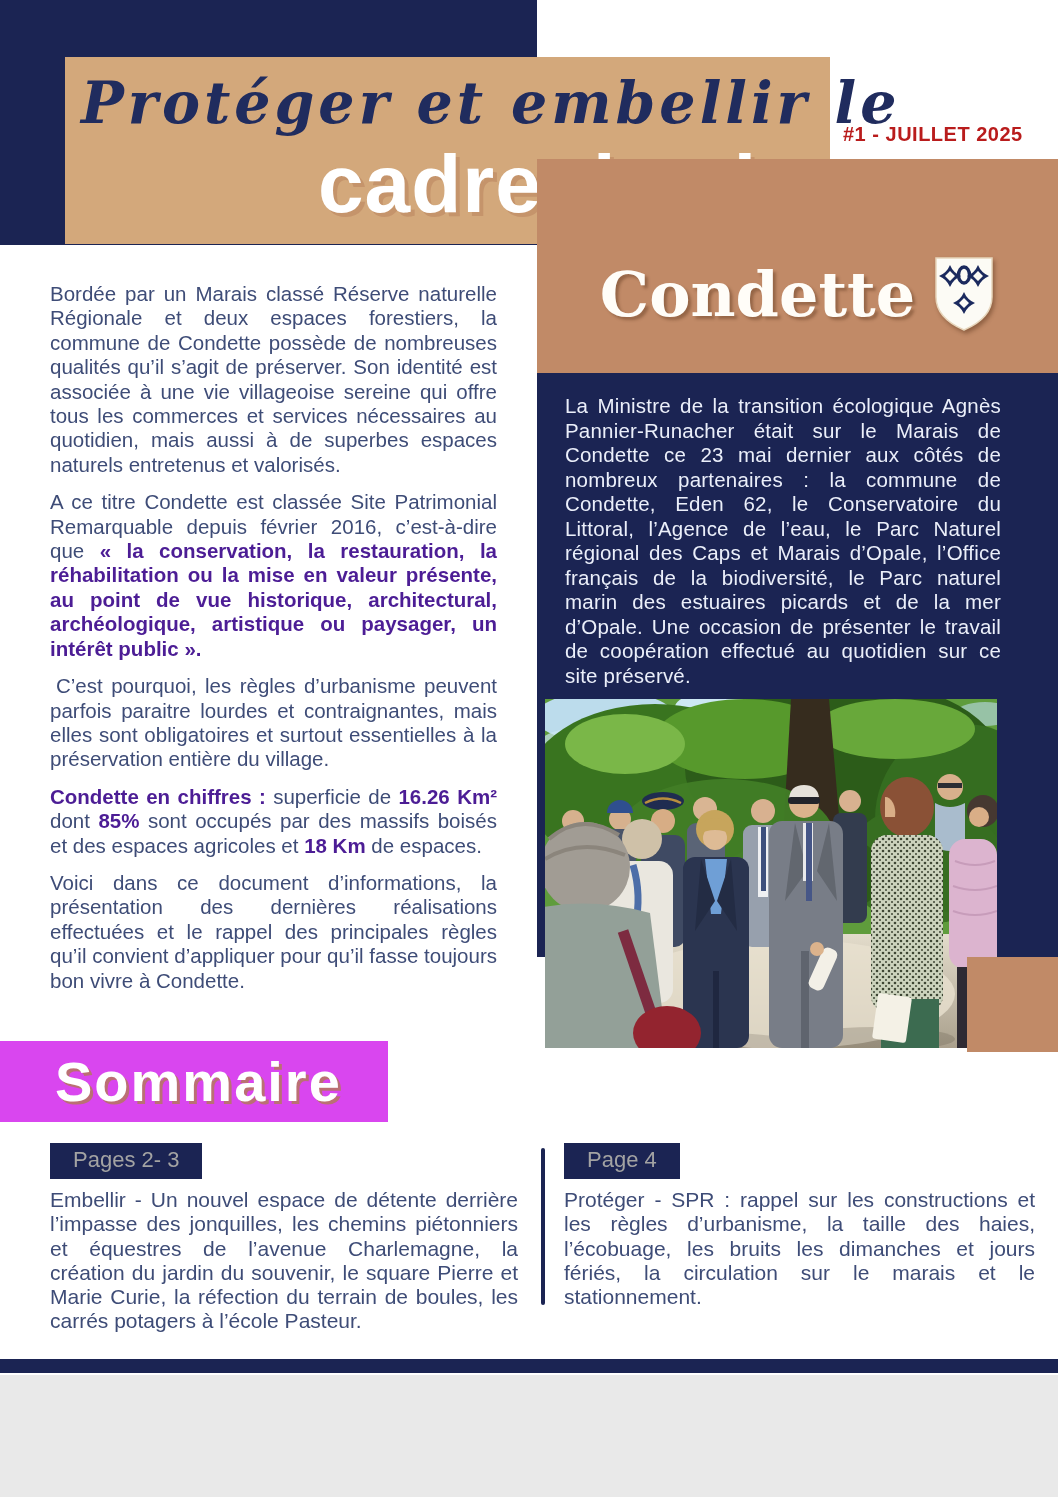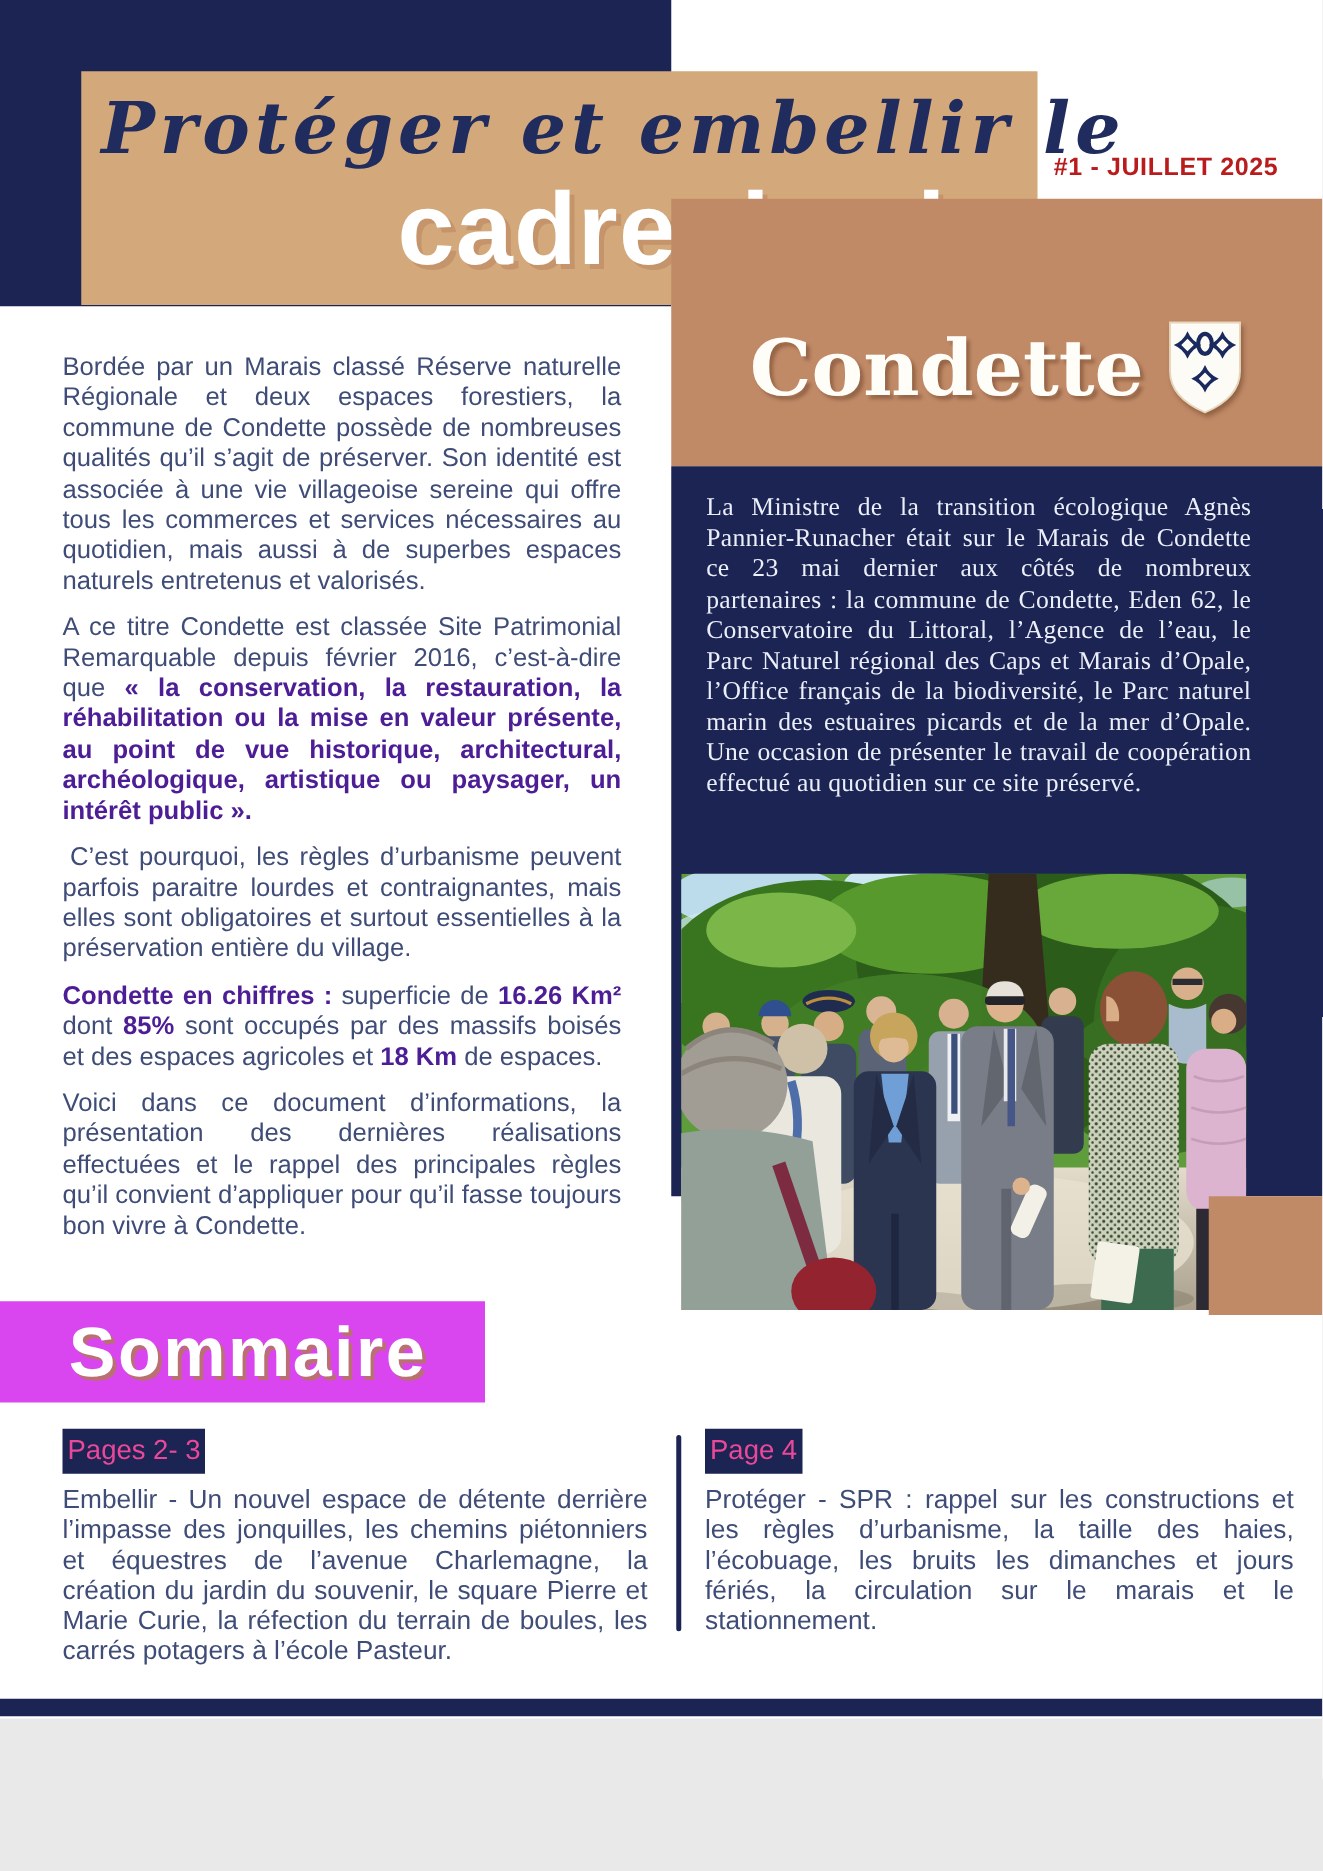--- a/index.html
+++ b/index.html
@@ -16,40 +16,40 @@
         text-shadow:4px 4px 0 rgba(186,131,94,.55);}
   .issue{position:absolute;left:843px;top:123px;font-size:20px;font-weight:bold;
         color:#b91c1c;letter-spacing:.5px;white-space:nowrap;}
   
   .brown-block{position:absolute;left:537px;top:159px;width:521px;height:214px;background:#c18a67;}
   .town-row{position:absolute;left:0;right:0;top:96px;display:flex;justify-content:center;align-items:center;gap:18px;}
   .town-name{font-family:"DejaVu Serif",serif;font-weight:bold;font-size:62px;color:#fffdf8;
         text-shadow:3px 3px 3px rgba(70,35,12,.35);}
   .crest{width:62px;height:78px;filter:drop-shadow(2px 3px 2px rgba(70,35,12,.4));}
   
-  .feature-box{position:absolute;left:537px;top:373px;width:521px;height:584px;background:#1b2453;font-family:Liberation Serif, serif;}
+  .feature-box{position:absolute;left:537px;top:373px;width:521px;height:584px;background:#1b2453;}
   .feature-text{margin:0;position:absolute;left:28px;top:21px;width:436px;
         font-size:20.5px;line-height:24.5px;text-align:justify;color:#ebeffa;letter-spacing:.2px;}
   .photo{position:absolute;left:545px;top:699px;width:452px;height:349px;}
   .photo svg{display:block;width:100%;height:100%;}
   .tan-corner{position:absolute;left:967px;top:957px;width:91px;height:95px;background:#c18a67;}
   
   .intro{position:absolute;left:50px;top:282px;width:447px;color:#3e4c77;}
   .intro p{margin:0 0 13px;font-size:20.5px;line-height:24.4px;text-align:justify;}
   .intro b{font-weight:bold;color:#4c1d95;}
   .indent{text-indent:6px;}
   
   .sommaire-box{position:absolute;left:0;top:1041px;width:388px;height:81px;background:#d946ef;
         display:flex;align-items:center;}
   .sommaire-title{margin-left:55px;font-size:56px;font-weight:bold;color:#ffffff;letter-spacing:2px;
         text-shadow:3px 3px 0 rgba(178,122,84,.8);}
   .som-col{position:absolute;}
   .som-left{left:50px;top:1143px;width:468px;}
   .som-right{left:564px;top:1143px;width:471px;}
-  .badge{display:inline-block;background:#1b2453;color:#ec4899;font-size:22px;padding:4px 4px 6px;}
+  .badge{display:inline-block;background:#1b2453;color:#a3a3a3;font-size:22px;padding:4px 23px 6px;}
   .som-text{margin:9px 0 0;font-size:21px;line-height:24.3px;text-align:justify;color:#3e4c77;}
   .som-divider{position:absolute;left:541px;top:1148px;width:4px;height:157px;background:#1b2453;border-radius:2px;}
   
   .footer-bar{position:absolute;left:0;top:1359px;width:1058px;height:14px;background:#1b2453;}
   .footer-band{position:absolute;left:0;top:1389px;width:1058px;height:78px;background:#d3a87b;
         display:flex;align-items:center;justify-content:flex-end;gap:12px;
         padding-right:62px;box-sizing:border-box;}
   .f-script{font-family:"DejaVu Serif",serif;font-style:italic;font-weight:bold;
         font-size:31px;color:#202c5e;letter-spacing:1px;white-space:nowrap;}
   .f-bold{font-size:27px;font-weight:bold;color:#ffffff;letter-spacing:1px;white-space:nowrap;

